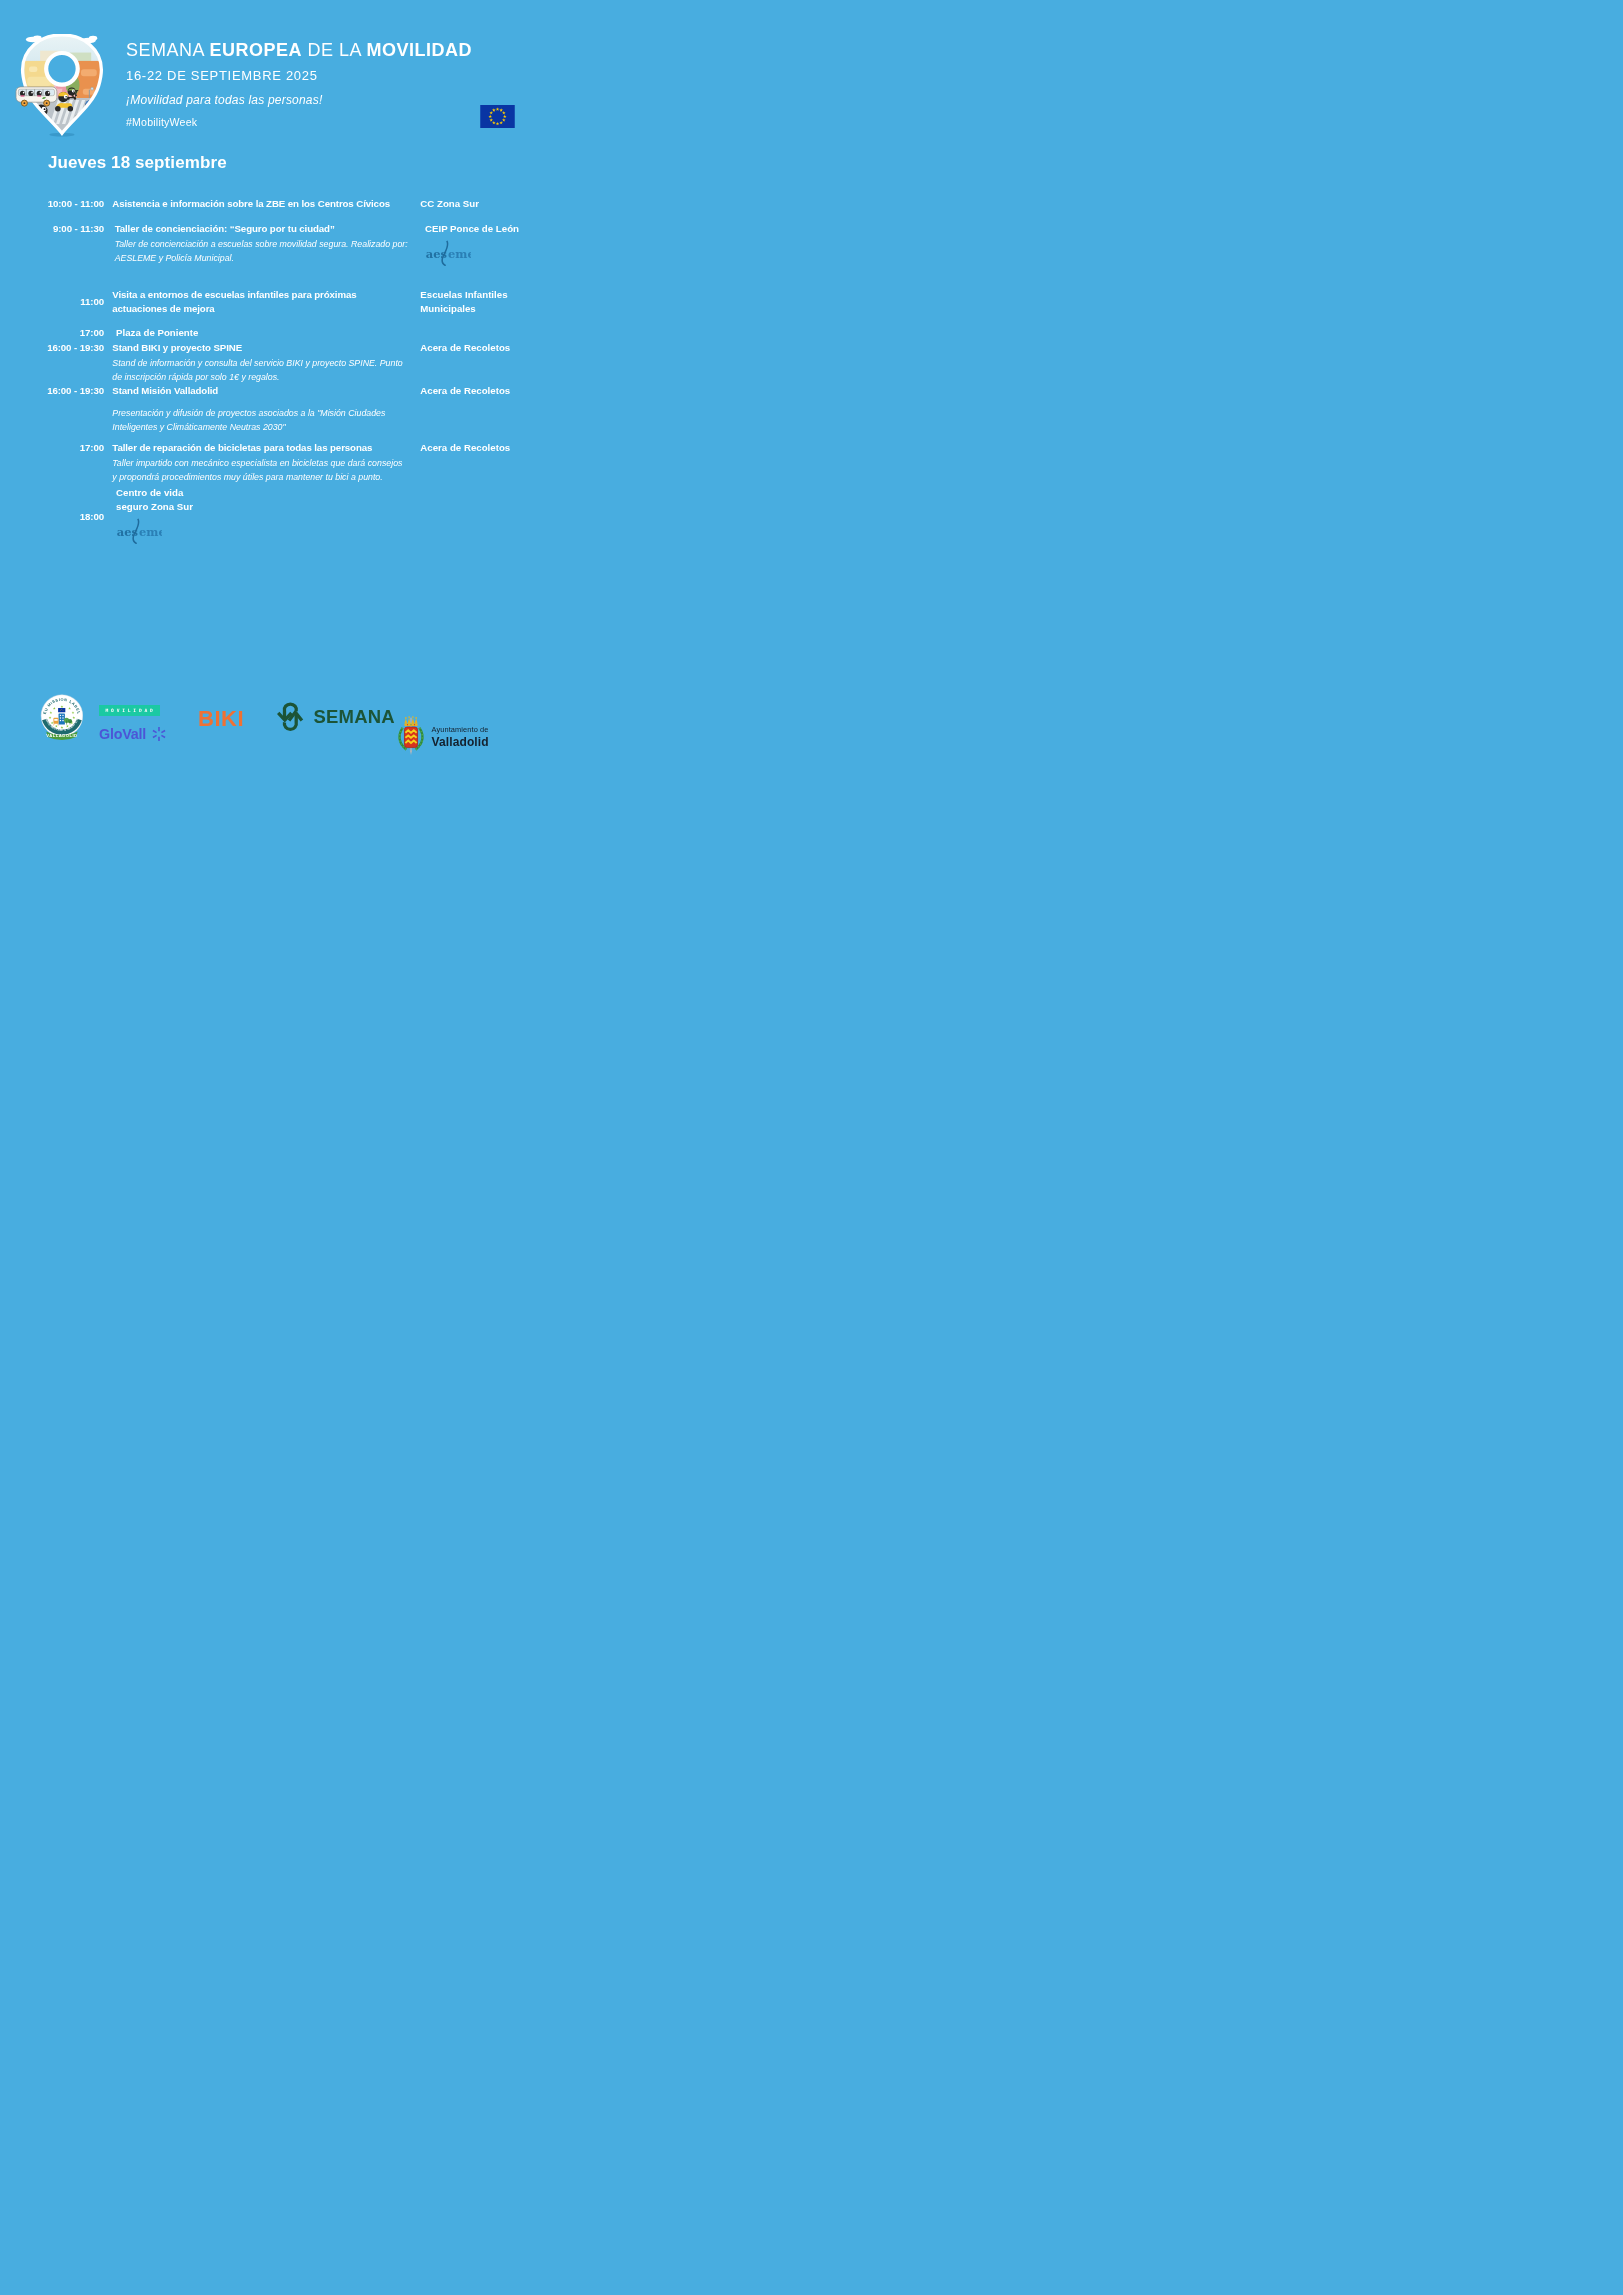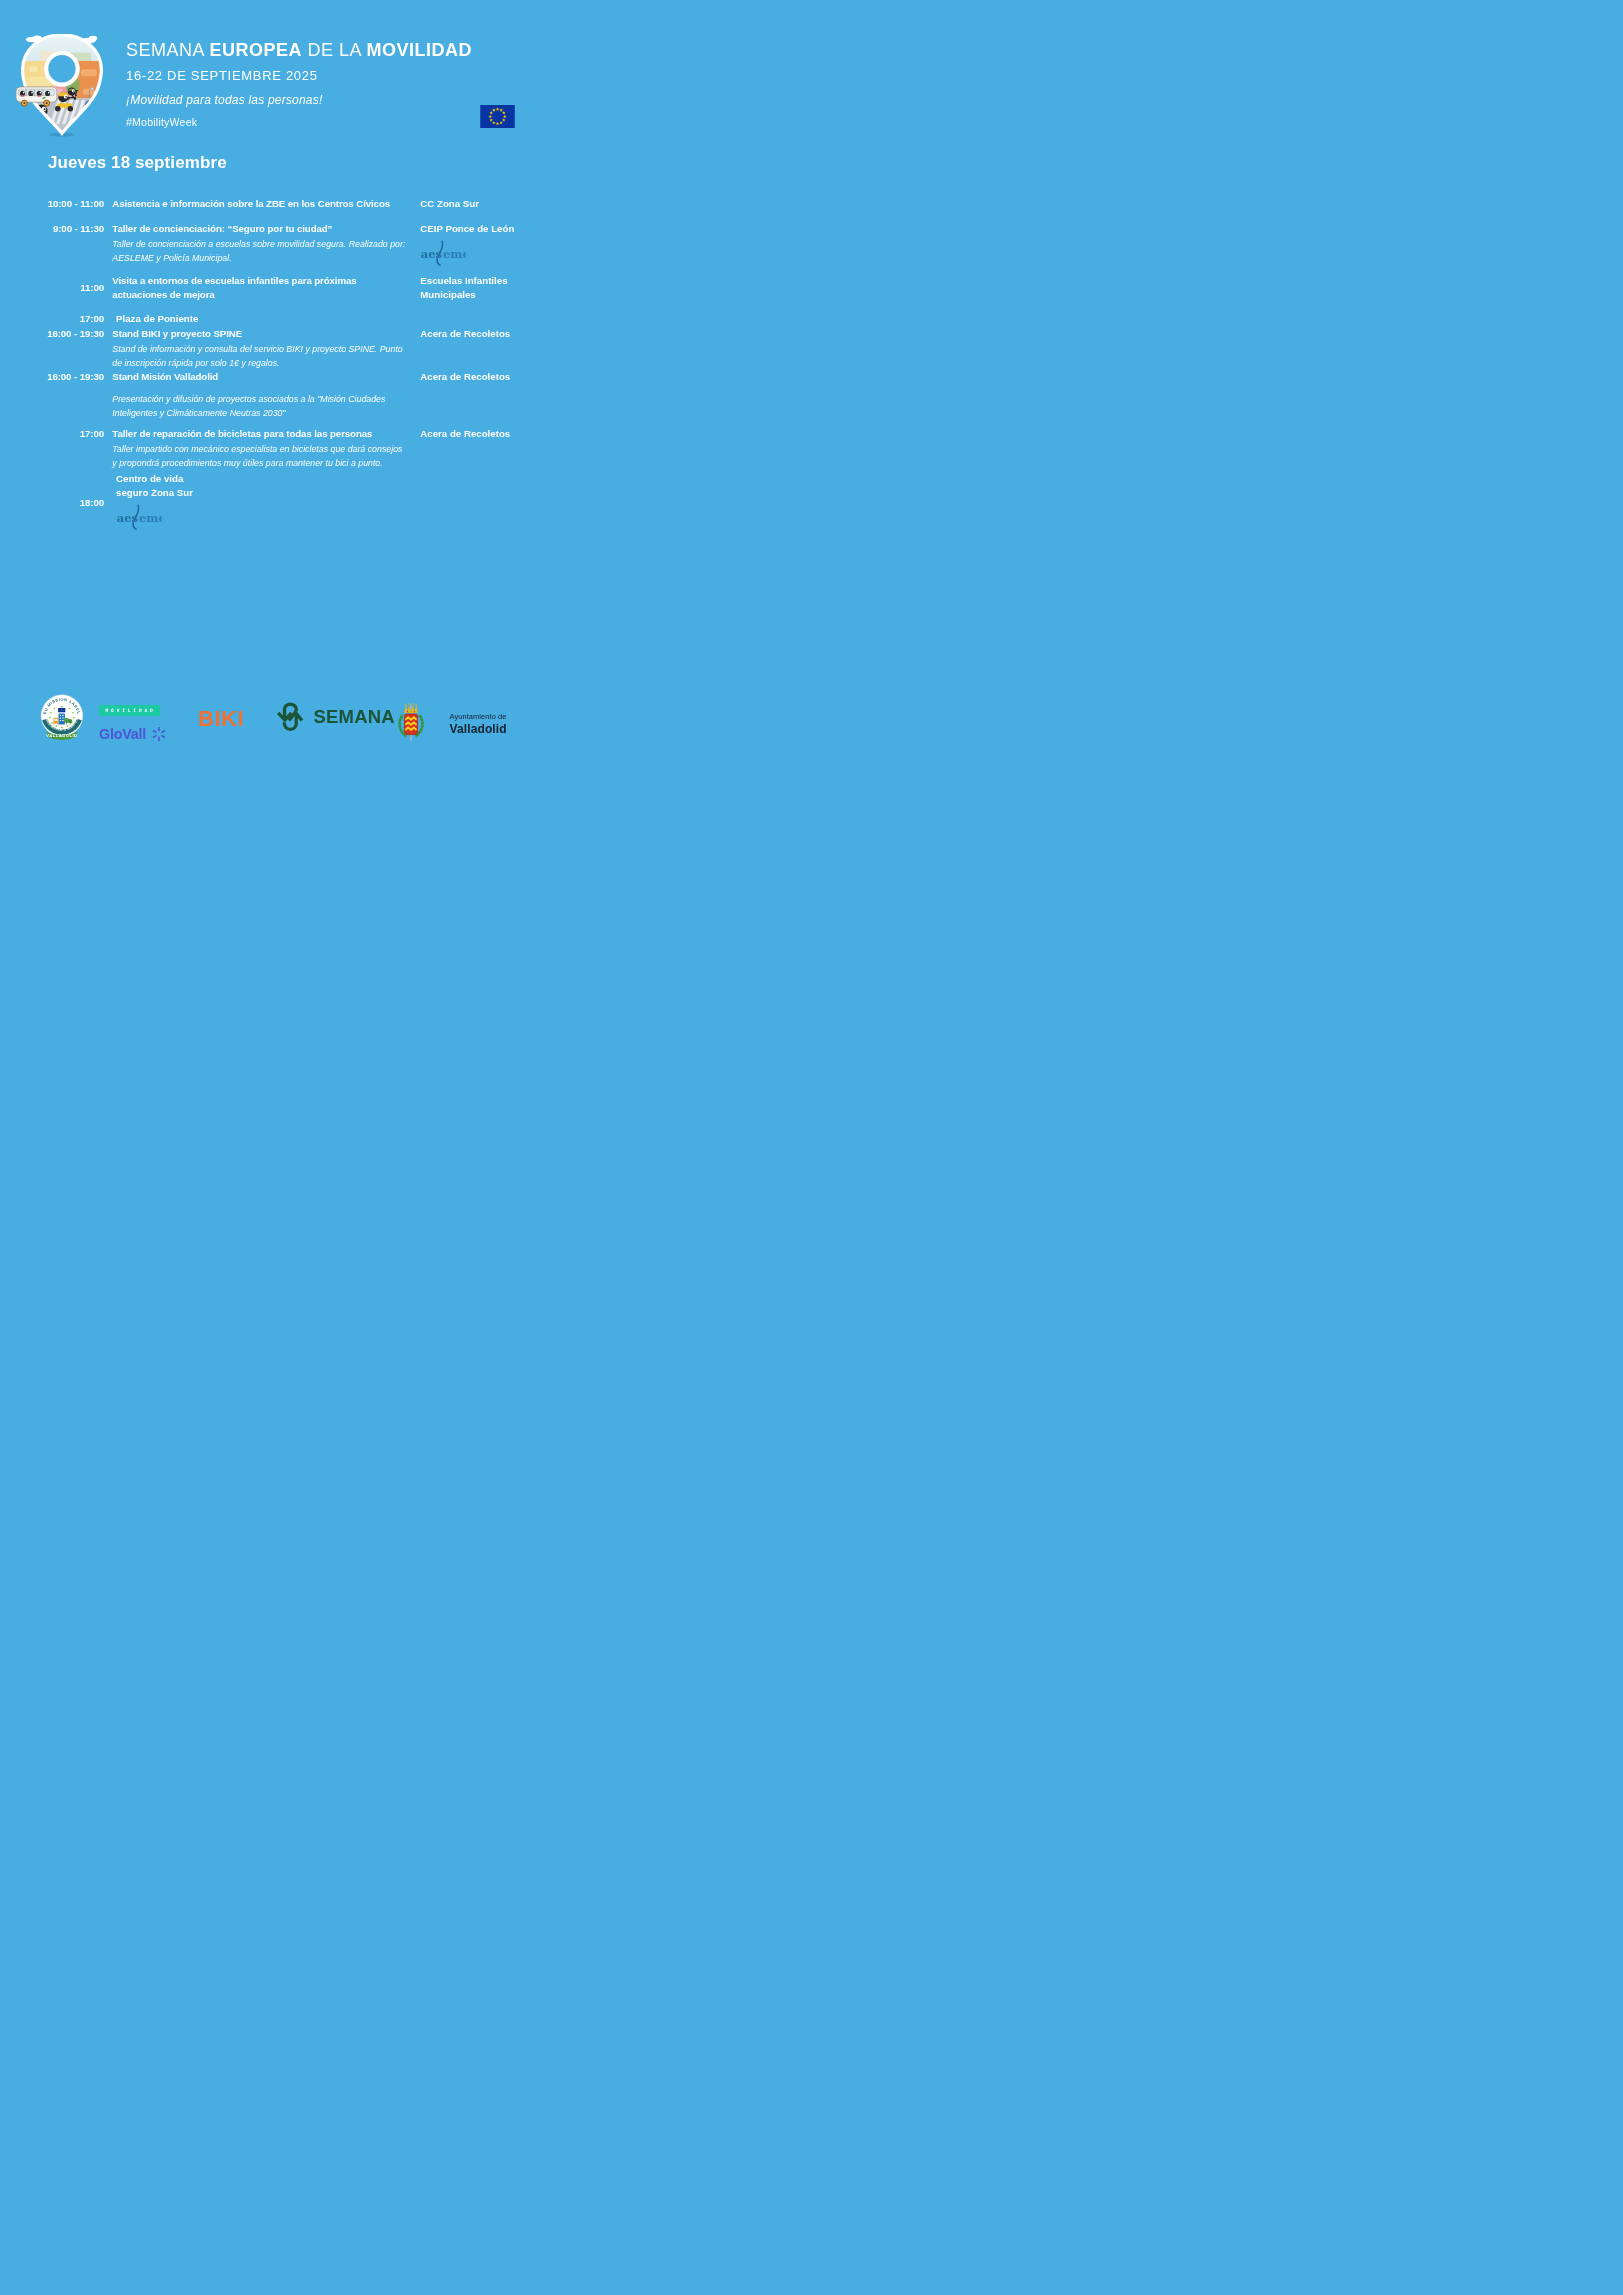--- a/index.html
+++ b/index.html
@@ -38,21 +38,21 @@
   .glovall-tag{display:inline-block;align-self:flex-start;background:#1BC9A3;color:#fff;
      font-family:"DejaVu Sans Mono","Liberation Mono",monospace;font-size:4.6px;font-weight:700;
      letter-spacing:2.8px;padding:2.8px 4.6px 2.8px 6.5px;}
   .glovall-row{display:flex;align-items:center;margin-top:10px;}
   .glovall-name{font-size:14.3px;font-weight:700;color:#4C55D6;letter-spacing:-0.2px;}
   .glovall-star{margin-left:5.6px;}
   .f-biki{position:absolute;left:198px;top:14px;font-size:22px;font-weight:800;color:#EF7134;
      letter-spacing:0.5px;transform:scaleY(1.04);}
   .f-auvasa{position:absolute;left:277px;top:10.2px;display:flex;align-items:center;}
   .auvasa-name{font-size:18.5px;font-weight:700;color:#1C5437;letter-spacing:0.2px;margin-left:6.5px;}
-  .f-ayto{position:absolute;left:396px;top:8px;display:flex;gap:18px;}
+  .f-ayto{position:absolute;left:396px;top:21px;display:flex;}
   .ayto-text{margin-left:5.6px;margin-top:12px;color:#14212E;}
   .ayto-l1{font-size:7.4px;font-weight:400;letter-spacing:0.1px;}
   .ayto-l2{font-size:12px;font-weight:700;margin-top:0.5px;letter-spacing:0.1px;}
   svg text{font-family:"Liberation Sans","DejaVu Sans",sans-serif;}
   .aes-text{font-family:"DejaVu Serif","Liberation Serif",serif;}
 </style>
 </head>
 <body>
 
 <svg class="pin-logo" width="93" height="103" viewBox="0 0 200 222" aria-hidden="true">
@@ -213,21 +213,21 @@
     <div class="col-time">10:00 - 11:00</div>
     <div class="col-main">
       <div class="ev-title">Asistencia e información sobre la ZBE en los Centros Cívicos</div>
 
     </div>
     <div class="col-loc">
         <div>CC Zona Sur</div>
       </div>
   </div>
 
-  <div class="row" style="margin-bottom:4px;">
+  <div class="row" style="margin-bottom:18px;justify-content:space-between;">
     <div class="col-time">9:00 - 11:30</div>
     <div class="col-main">
       <div class="ev-title">Taller de concienciación: “Seguro por tu ciudad”</div>
       <div class="ev-desc">Taller de concienciación a escuelas sobre movilidad segura. Realizado por: AESLEME y Policía Municipal.</div>
     </div>
     <div class="col-loc">
       <div>CEIP Ponce de León</div>
       <svg class="loc-logo" width="46" height="26" viewBox="0 0 120 68" style="font-size:21px">
         <text class="aes-text" x="2" y="46" font-size="30" fill="#2171A3">aes</text>
         <text class="aes-text" x="60" y="46" font-size="30" fill="#2A7FB5">eme</text>

